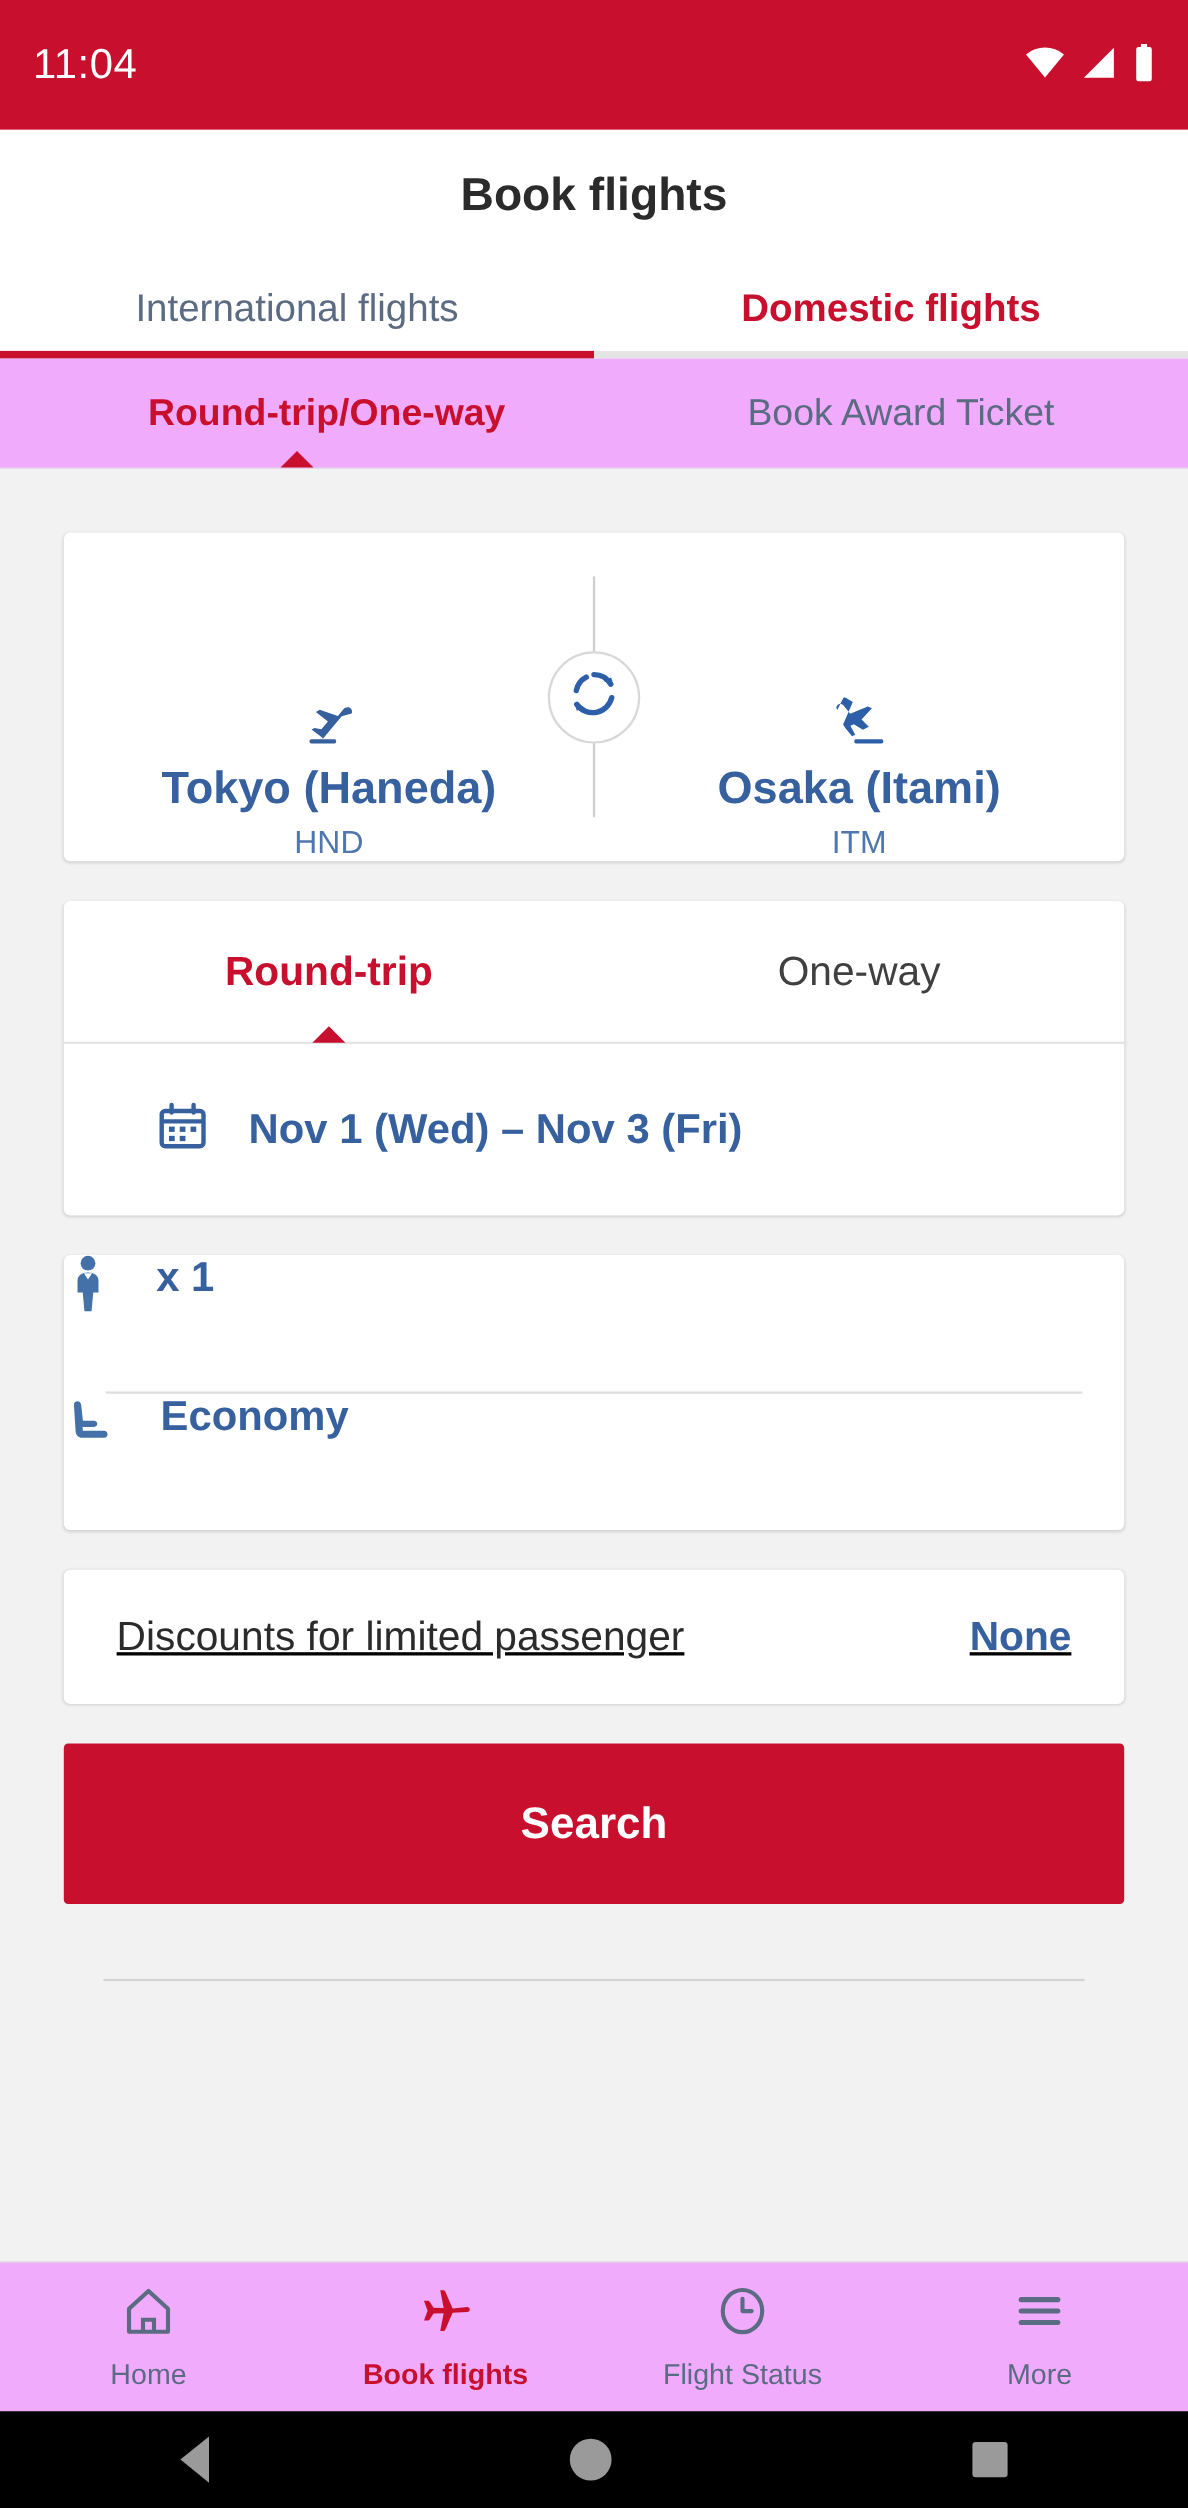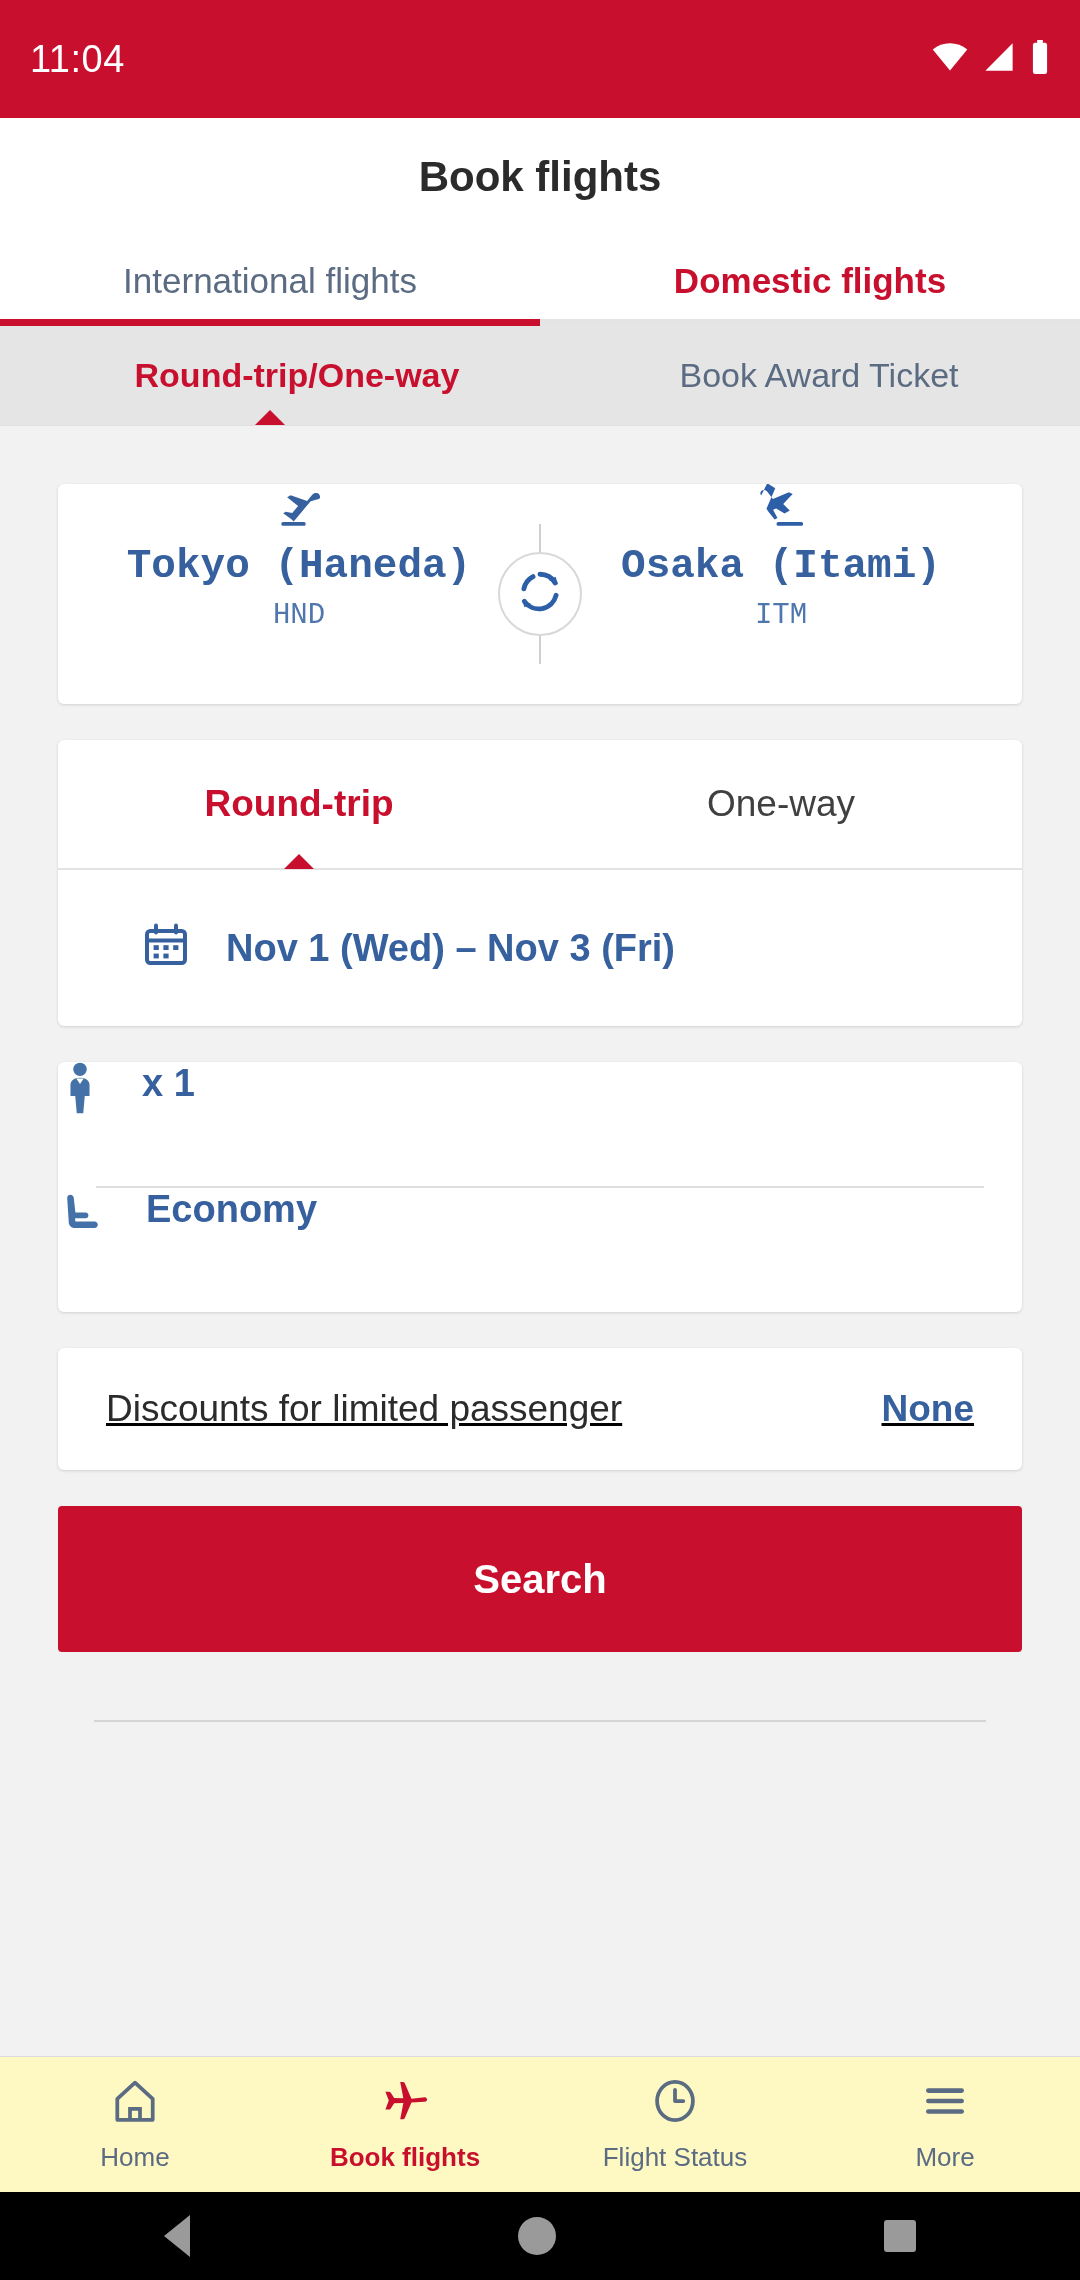--- a/index.html
+++ b/index.html
@@ -37,21 +37,21 @@
   .tabs-primary .tab.active{ color:#c8102e; font-weight:bold; }
   .primary-underline{
     position:absolute; left:0; bottom:0; width:50%; height:7px; background:#c8102e;
   }
   .primary-underline-rest{
     position:absolute; left:50%; bottom:0; width:50%; height:7px; background:#e4e4e4;
   }
 
   
   .tabs-secondary{
-    flex:0 0 100px; background:#e5e5e5; display:flex; position:relative;
+    flex:0 0 100px; background:#f0abfc; display:flex; position:relative;
     border-bottom:1px solid #e0e0e0;
     padding-left:36px;
   }
   .tabs-secondary .tab{
     flex:1; display:flex; align-items:center; justify-content:center;
     font-size:34px; color:#5a6b82;
   }
   .tabs-secondary .tab.active{ color:#c8102e; font-weight:bold; }
   .caret-up{
     position:absolute; bottom:0; left:25%; transform:translateX(-50%);
@@ -64,21 +64,21 @@
     flex:1 1 auto; background:#f2f2f2; overflow:hidden;
     padding:58px 58px 0 58px; display:flex; flex-direction:column;
   }
 
   .card{
     background:#fff; border-radius:6px;
     box-shadow:0 1px 3px rgba(0,0,0,.14);
   }
 
   
-  .route-card{ height:220px; display:flex; align-items:flex-start; position:relative; margin-bottom:36px;font-family:Liberation Mono, monospace; }
+  .route-card{ height:299px; display:flex; align-items:flex-end; position:relative; margin-bottom:36px; }
   .route-col{ flex:1; display:flex; flex-direction:column; align-items:center; justify-content:center; gap:10px; }
   .route-city{ font-size:41px; font-weight:bold; color:#36619e; white-space:nowrap; }
   .route-code{ font-size:29px; color:#4f77ad; }
   .route-divider{
     position:absolute; left:50%; top:40px; bottom:40px; width:2px;
     background:#cfcfcf; transform:translateX(-50%);
   }
   .swap-btn{
     position:absolute; left:50%; top:50%; transform:translate(-50%,-50%);
     width:84px; height:84px; border-radius:50%;
@@ -119,21 +119,21 @@
   .search-btn{
     height:146px; background:#c8102e; border:none; border-radius:4px;
     color:#fff; font-size:40px; font-weight:bold;
     font-family:"Liberation Sans", sans-serif; cursor:pointer;
     display:flex; align-items:center; justify-content:center; margin-bottom:40px;
   }
   .hr-bottom{ height:2px; background:#d5d5d5; margin:28px 36px 0 36px; }
 
   
   .bottomnav{
-    flex:0 0 136px; background:#fef9c3; border-top:1px solid #dcdcdc;
+    flex:0 0 136px; background:#f0abfc; border-top:1px solid #dcdcdc;
     display:flex; align-items:center;
   }
   .nav-item{
     flex:1; display:flex; flex-direction:column; align-items:center; justify-content:center; gap:12px;
   }
   .nav-label{ font-size:26px; color:#5a6b82; }
   .nav-item.active .nav-label{ color:#c8102e; font-weight:bold; }
 
   
   .sysbar{

